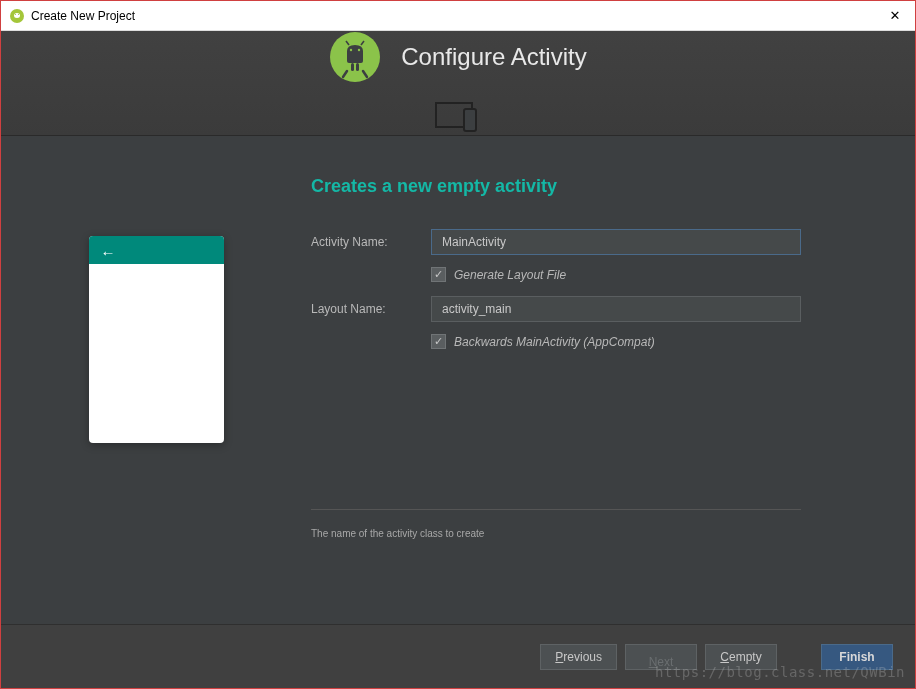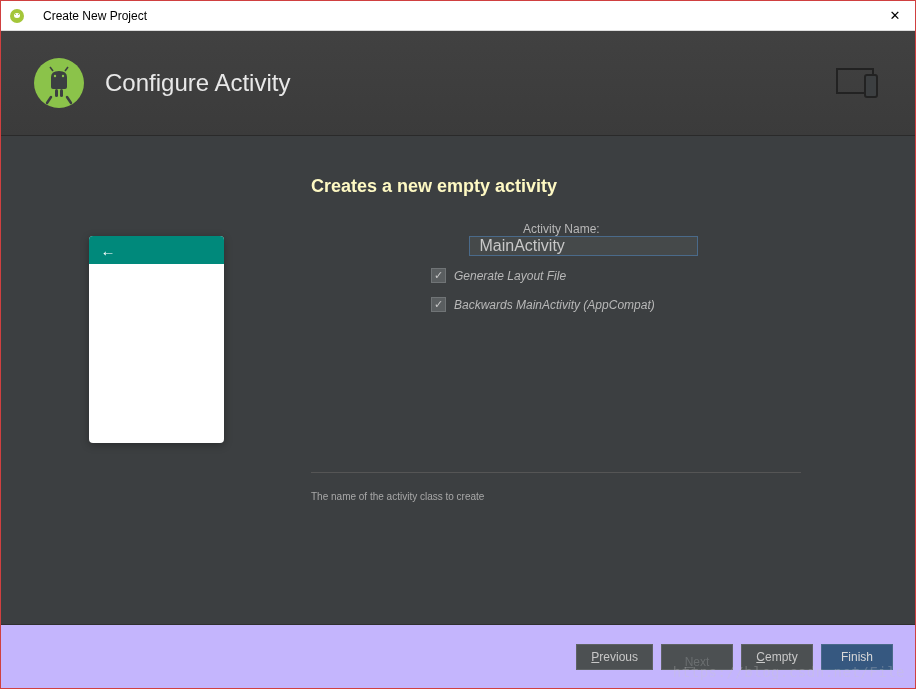--- a/index.html
+++ b/index.html
@@ -26,21 +26,21 @@
       background: #ffffff;
       display: flex;
       align-items: center;
       justify-content: space-between;
       padding: 0 10px 0 8px;
       border-bottom: 1px solid #ddd;
     }
     .title-left {
       display: flex;
       align-items: center;
-      gap: 18px;
+      gap: 6px;
     }
     .app-icon {
       width: 16px;
       height: 16px;
       display: flex;
       align-items: center;
       justify-content: center;
     }
     .title-text {
       font-size: 12px;
@@ -54,20 +54,21 @@
       text-align: center;
     }
     .header-region {
       height: 105px;
       background: linear-gradient(180deg, #414141 0%, #3b3b3b 100%);
       display: flex;
       align-items: center;
       padding: 0 32px;
       justify-content: space-between;
       border-bottom: 1px solid #2a2a2a;
+      flex-direction: column;
     }
     .header-left {
       display: flex;
       align-items: center;
       gap: 20px;
     }
     .android-logo {
       width: 52px;
       height: 52px;
     }
@@ -111,44 +112,43 @@
       color: #fff;
       font-size: 15px;
       font-weight: 300;
     }
     .right-form {
       flex: 1;
       padding: 40px 60px 0 0;
     }
     .form-heading {
       font-size: 18px;
-      color: #fef9c3;
+      color: #14b8a6;
       font-weight: 600;
-      margin-bottom: 25px;
+      margin-bottom: 32px;
     }
     .form-row {
       display: flex;
       align-items: center;
       margin-bottom: 12px;
-      flex-direction: column;
     }
     .form-label {
       width: 120px;
       font-size: 12px;
       color: #b8b8b8;
       text-align: left;
     }
     .form-input {
       flex: 1;
       max-width: 370px;
       height: 26px;
       background: #45494a;
       border: 1px solid #5a5e60;
       color: #c8c8c8;
-      font-size: 16px;
+      font-size: 12px;
       padding: 0 10px;
       outline: none;
     }
     .form-input.focused {
       border: 1px solid #4a6a8a;
     }
     .checkbox-row {
       display: flex;
       align-items: center;
       margin-left: 120px;
@@ -180,21 +180,21 @@
       border-top: 1px solid #555;
       padding-top: 18px;
       max-width: 490px;
     }
     .help-text {
       font-size: 10px;
       color: #a8a8a8;
     }
     .button-bar {
       height: 64px;
-      background: #c4b5fd;
+      background: #404040;
       border-top: 1px solid #2f2f2f;
       display: flex;
       align-items: center;
       justify-content: flex-end;
       padding-right: 22px;
       gap: 8px;
     }
     .btn {
       height: 26px;
       min-width: 72px;
@@ -210,21 +210,22 @@
     }
     .btn.disabled {
       color: #6a6e70;
       cursor: default;
       align-items: flex-end;
     }
     .btn.primary {
       background: #365880;
       border: 1px solid #4a6a8a;
       color: #d8d8d8;
-      font-weight: 400;
+      font-weight: 700;
+      margin-left: 36px;
     }
     .btn .underline {
       text-decoration: underline;
     }
     .watermark {
       position: absolute;
       bottom: 8px;
       right: 10px;
       color: rgba(200,200,200,0.28);
       font-size: 14px;
@@ -295,20 +296,24 @@
         <input class="form-input focused" type="text" value="MainActivity" style="">
       </div>
 
       <div class="checkbox-row">
         <div class="checkbox">
           <span class="checkbox-check">✓</span>
         </div>
         <span class="checkbox-label">Generate Layout File</span>
       </div>
 
+      <div class="form-row">
+        <div class="form-label">Layout Name:</div>
+        <input class="form-input" type="text" value="activity_main" style="">
+      </div>
 
       <div class="checkbox-row">
         <div class="checkbox">
           <span class="checkbox-check">✓</span>
         </div>
         <span class="checkbox-label">Backwards MainActivity (AppCompat)</span>
       </div>
 
       <div class="help-section">
         <div class="help-text">The name of the activity class to create</div>
@@ -324,14 +329,14 @@
         <span><span class="underline">N</span><span>ext</span></span>
       </div>
     <div class="btn">
         <span><span class="underline">C</span><span>empty</span></span>
       </div>
     <div class="btn primary">
         <span>Finish</span>
       </div>
   </div>
 
-  <div class="watermark">https://blog.csdn.net/File</div>
+  <div class="watermark">https://blog.class.net/QWBin</div>
 </div>
 
 </body></html>

